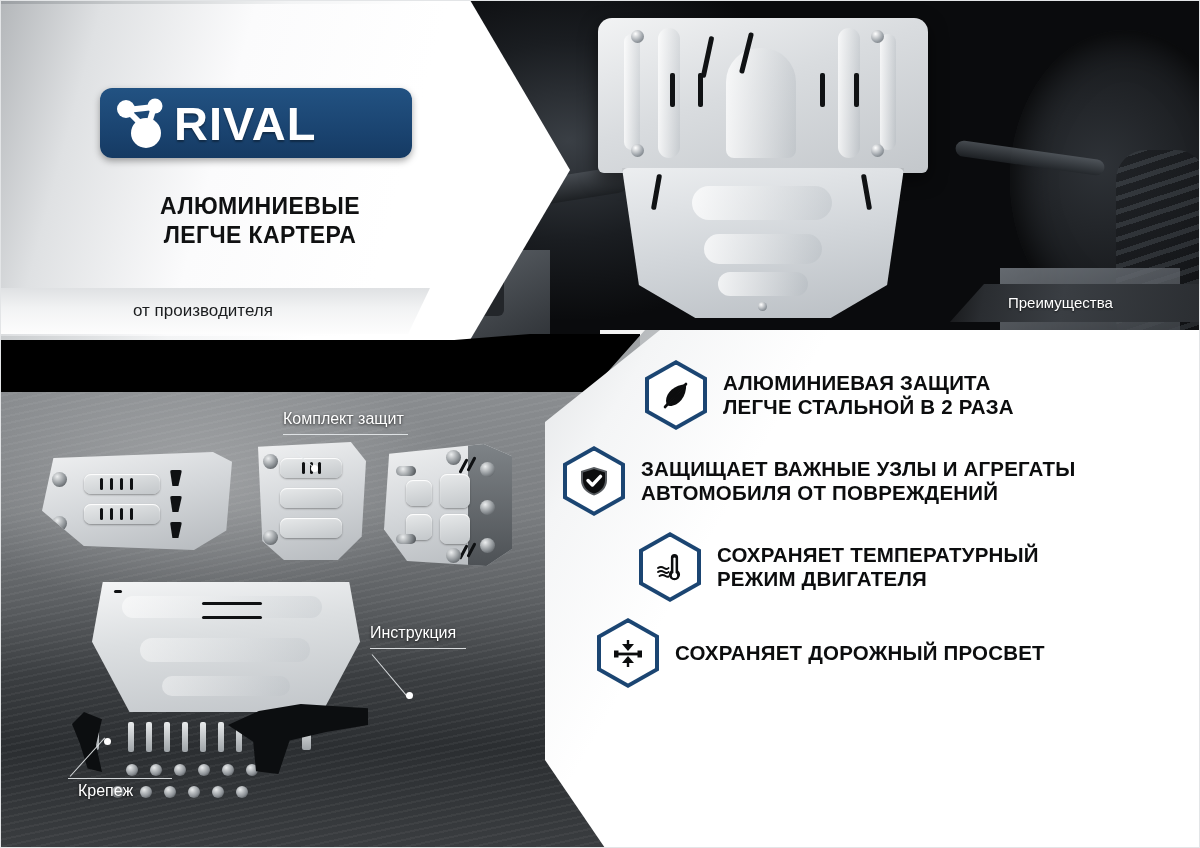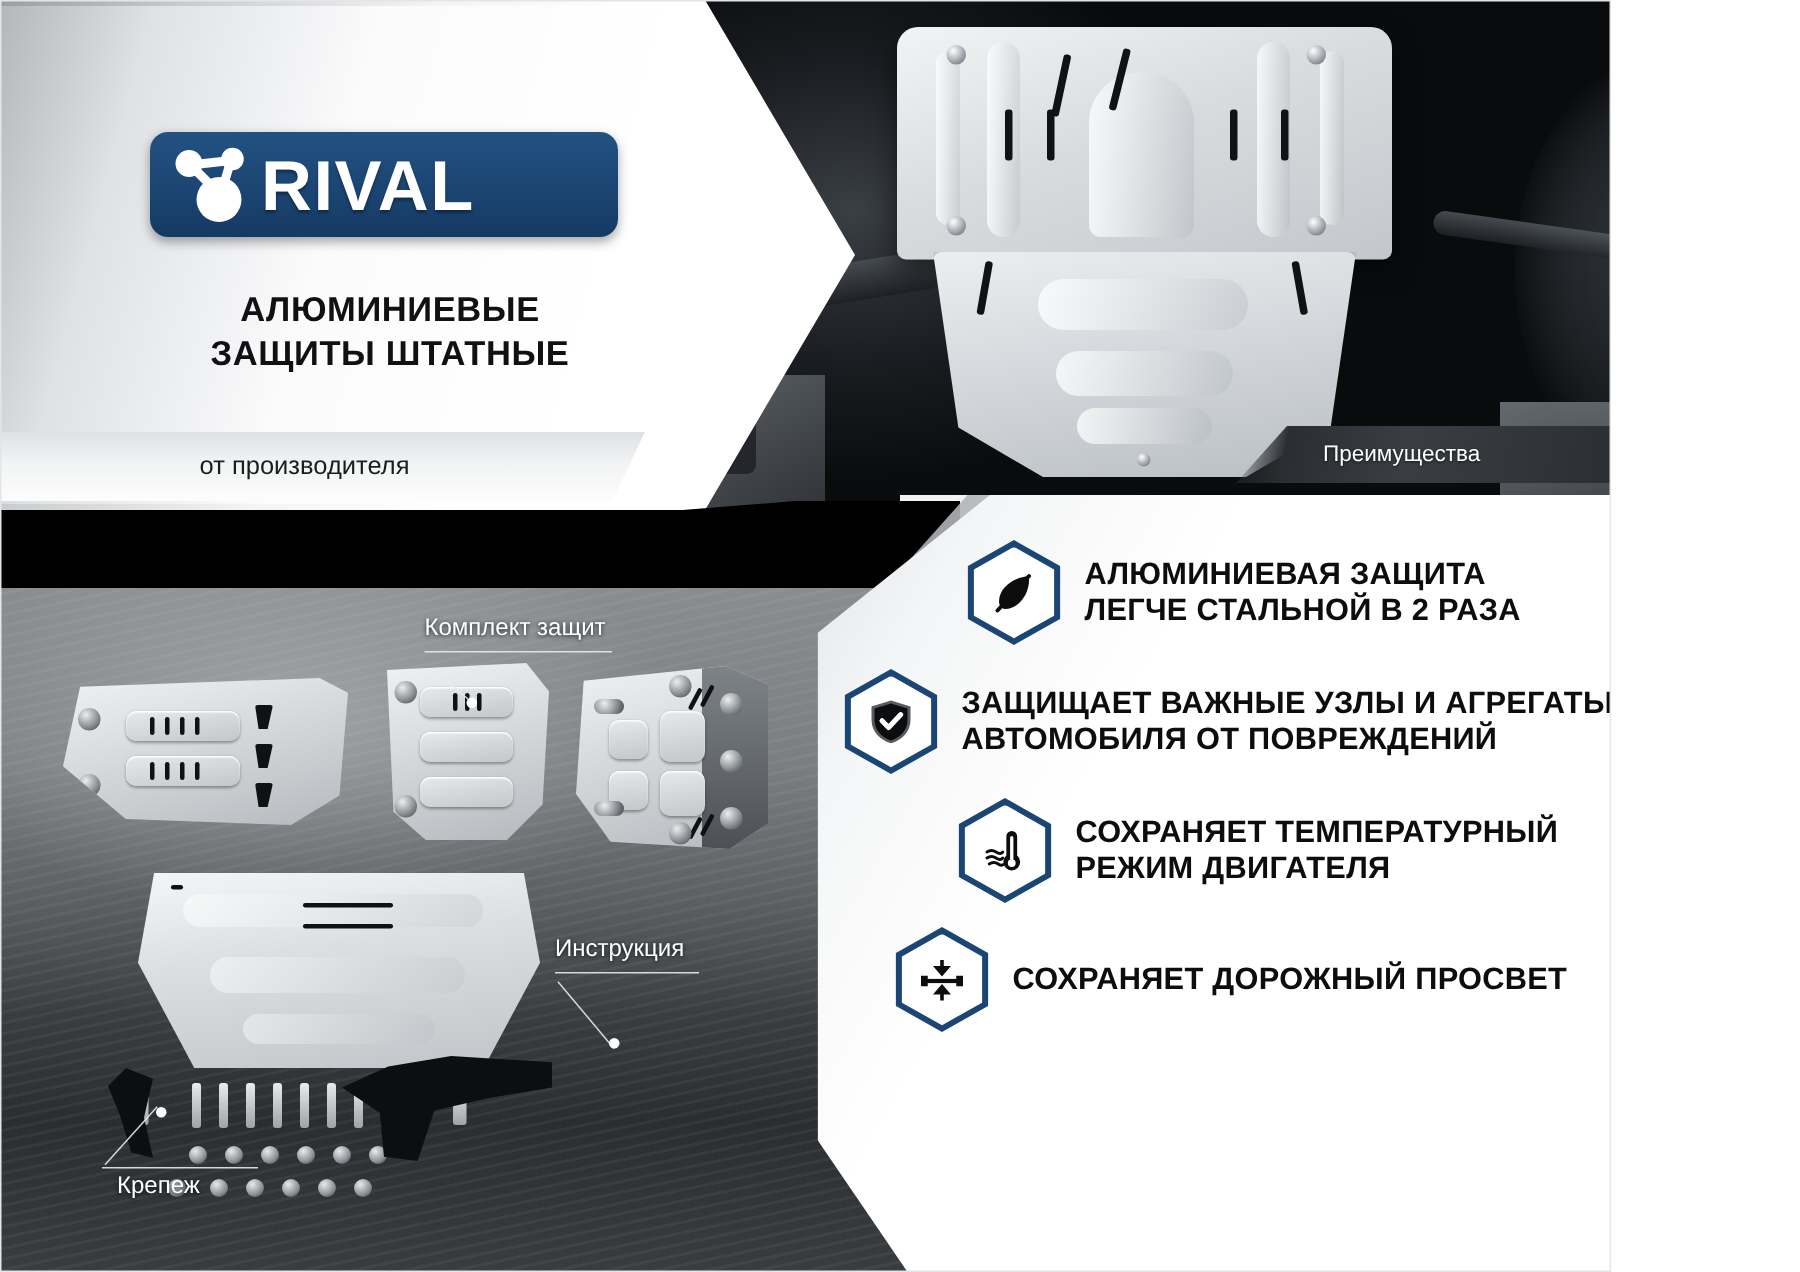--- a/index.html
+++ b/index.html
@@ -1,19 +1,19 @@
 <!DOCTYPE html>
 <html><head>
 <meta charset="utf-8">
 <style>
   html,body{margin:0;padding:0;background:#fff;}
   body{font-family:"Liberation Sans","DejaVu Sans",sans-serif;}
 
   .poster{
-    position:relative;width:1074px;height:848px;overflow:hidden;
+    position:relative;width:1200px;height:848px;overflow:hidden;
     background:#15803d;
   }
 
   
   .photo-top{
     position:absolute;left:430px;top:0;width:770px;height:352px;overflow:hidden;
     background:#0c0e10;
   }
   .photo-top .bgdark{
     position:absolute;inset:0;
@@ -273,21 +273,21 @@
         <circle cx="16" cy="15" r="9" fill="#fff"></circle>
         <circle cx="45" cy="12" r="7.5" fill="#fff"></circle>
         <circle cx="36" cy="39" r="15" fill="#fff"></circle>
       </svg>
     </div>
     <div class="logo-text">RIVAL</div>
   </div>
 
   <div class="head-title">
     <div>АЛЮМИНИЕВЫЕ</div>
-    <div>ЗАЩИТЫ ШТАТНЫЕ</div>
+    <div>ЛЕГЧЕ КАРТЕРА</div>
   </div>
 
   <div class="sub-bar">
     <span>от производителя</span>
   </div>
 
   <div class="black-band"></div>
   <div class="black-band-taper"></div>
 
   <div class="badge">

